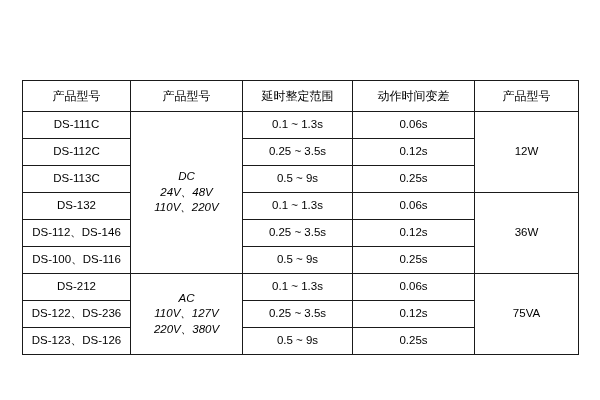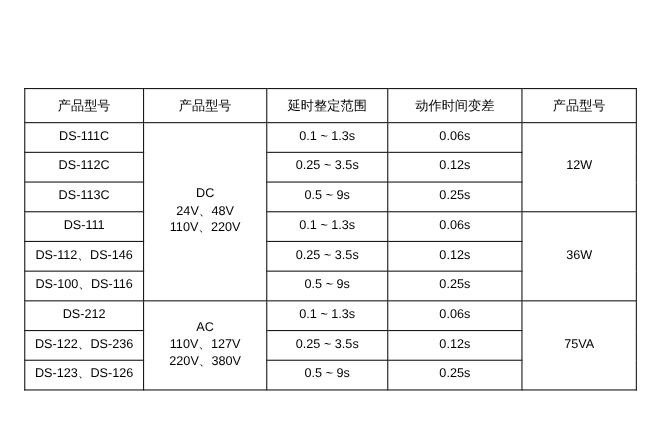--- a/index.html
+++ b/index.html
@@ -47,20 +47,21 @@
     font-size: 12px;
   }
   .col1 { width: 108px; }
   .col2 { width: 112px; }
   .col3 { width: 110px; }
   .col4 { width: 122px; }
   .col5 { width: 104px; }
   .volt-cell {
     line-height: 1.9;
     font-size: 11.5px;
+    font-style: italic;
   }
   .volt-cell .line { display: block; }
   .nowrap { white-space: nowrap; }
 </style>
 </head>
 <body>
 
 <div class="sheet">
   <div class="table-wrap">
     <table class="spec">
@@ -98,21 +99,21 @@
           <td>0.25 ~ 3.5s</td>
           <td>0.12s</td>
         </tr>
         <tr>
           <td class="nowrap">DS-113C</td>
           <td>0.5 ~ 9s</td>
           <td>0.25s</td>
         </tr>
 
         <tr>
-          <td class="nowrap">DS-111</td>
+          <td class="nowrap">DS-132</td>
           <td>0.1 ~ 1.3s</td>
           <td>0.06s</td>
           <td rowspan="3">36W</td>
         </tr>
         <tr>
           <td class="nowrap">DS-112、DS-146</td>
           <td>0.25 ~ 3.5s</td>
           <td>0.12s</td>
         </tr>
         <tr>

